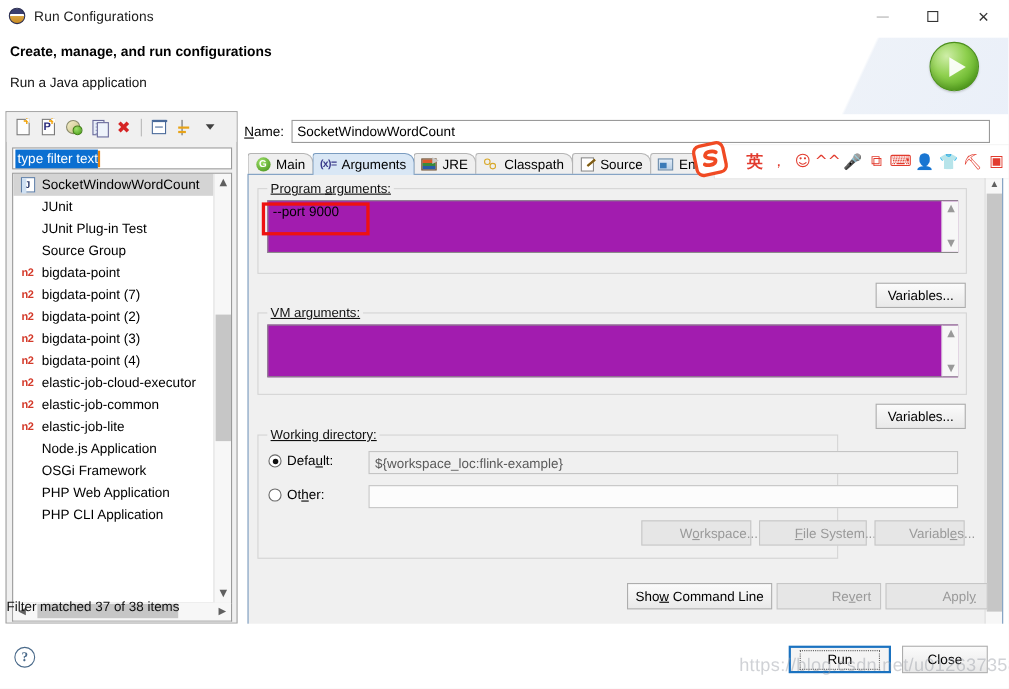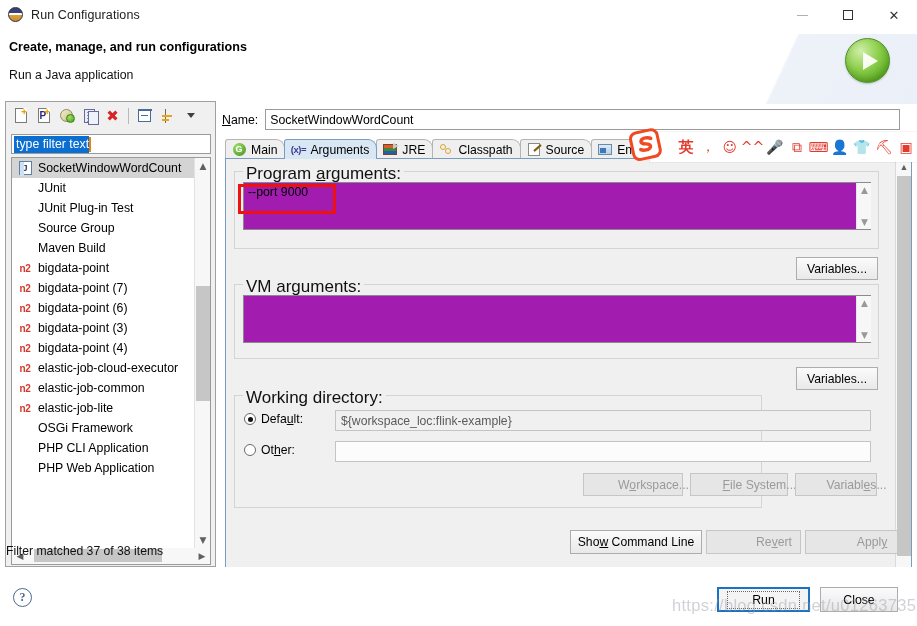--- a/index.html
+++ b/index.html
@@ -586,22 +586,23 @@
     position: absolute;
     border: 1px solid #d4d4d4;
     background: #f0f0f0;
     box-sizing: border-box;
   }
   .group-title {
     position: absolute;
     top: -8px; left: 8px;
     background: #f0f0f0;
     padding: 0 3px;
-    font-size: 17px;
+    font-size: 12px;
     color: #101010;
+    text-decoration: underline;
   }
   .group-title u { text-decoration: underline; }
 
   .ta {
     position: absolute;
     border: 1px solid #8a8a8a;
     background: #a21caf;
     box-sizing: border-box;
     font-family: "Liberation Sans", sans-serif;
     font-size: 12.3px;
@@ -884,40 +885,36 @@
         </div>
         <div class="tree-row">
           <span class="tree-ico ico-blank"></span>
           <span>JUnit Plug-in Test</span>
         </div>
         <div class="tree-row">
           <span class="tree-ico ico-blank"></span>
           <span>Source Group</span>
         </div>
         <div class="tree-row">
-          <span class="tree-ico ico-blank"></span>
-          <span>Maven Build</span>
-        </div>
-        <div class="tree-row">
           <span class="tree-ico">
             <span class="ico-n2">n2</span>
           </span>
           <span>bigdata-point</span>
         </div>
         <div class="tree-row">
           <span class="tree-ico">
             <span class="ico-n2">n2</span>
           </span>
           <span>bigdata-point (7)</span>
         </div>
         <div class="tree-row">
           <span class="tree-ico">
             <span class="ico-n2">n2</span>
           </span>
-          <span>bigdata-point (6)</span>
+          <span>bigdata-point (2)</span>
         </div>
         <div class="tree-row">
           <span class="tree-ico">
             <span class="ico-n2">n2</span>
           </span>
           <span>bigdata-point (3)</span>
         </div>
         <div class="tree-row">
           <span class="tree-ico">
             <span class="ico-n2">n2</span>
@@ -937,29 +934,33 @@
           <span>elastic-job-common</span>
         </div>
         <div class="tree-row">
           <span class="tree-ico">
             <span class="ico-n2">n2</span>
           </span>
           <span>elastic-job-lite</span>
         </div>
         <div class="tree-row">
           <span class="tree-ico ico-blank"></span>
+          <span>Node.js Application</span>
+        </div>
+        <div class="tree-row">
+          <span class="tree-ico ico-blank"></span>
           <span>OSGi Framework</span>
+        </div>
+        <div class="tree-row">
+          <span class="tree-ico ico-blank"></span>
+          <span>PHP Web Application</span>
         </div>
         <div class="tree-row">
           <span class="tree-ico ico-blank"></span>
           <span>PHP CLI Application</span>
-        </div>
-        <div class="tree-row">
-          <span class="tree-ico ico-blank"></span>
-          <span>PHP Web Application</span>
         </div>
       </div>
     <div class="vscroll">
       <div class="arrow up">▲</div>
       <div class="thumb" style="top:128px;height:115px;"></div>
       <div class="arrow down">▼</div>
     </div>
   </div>
 
   <div class="tree-hbar">

